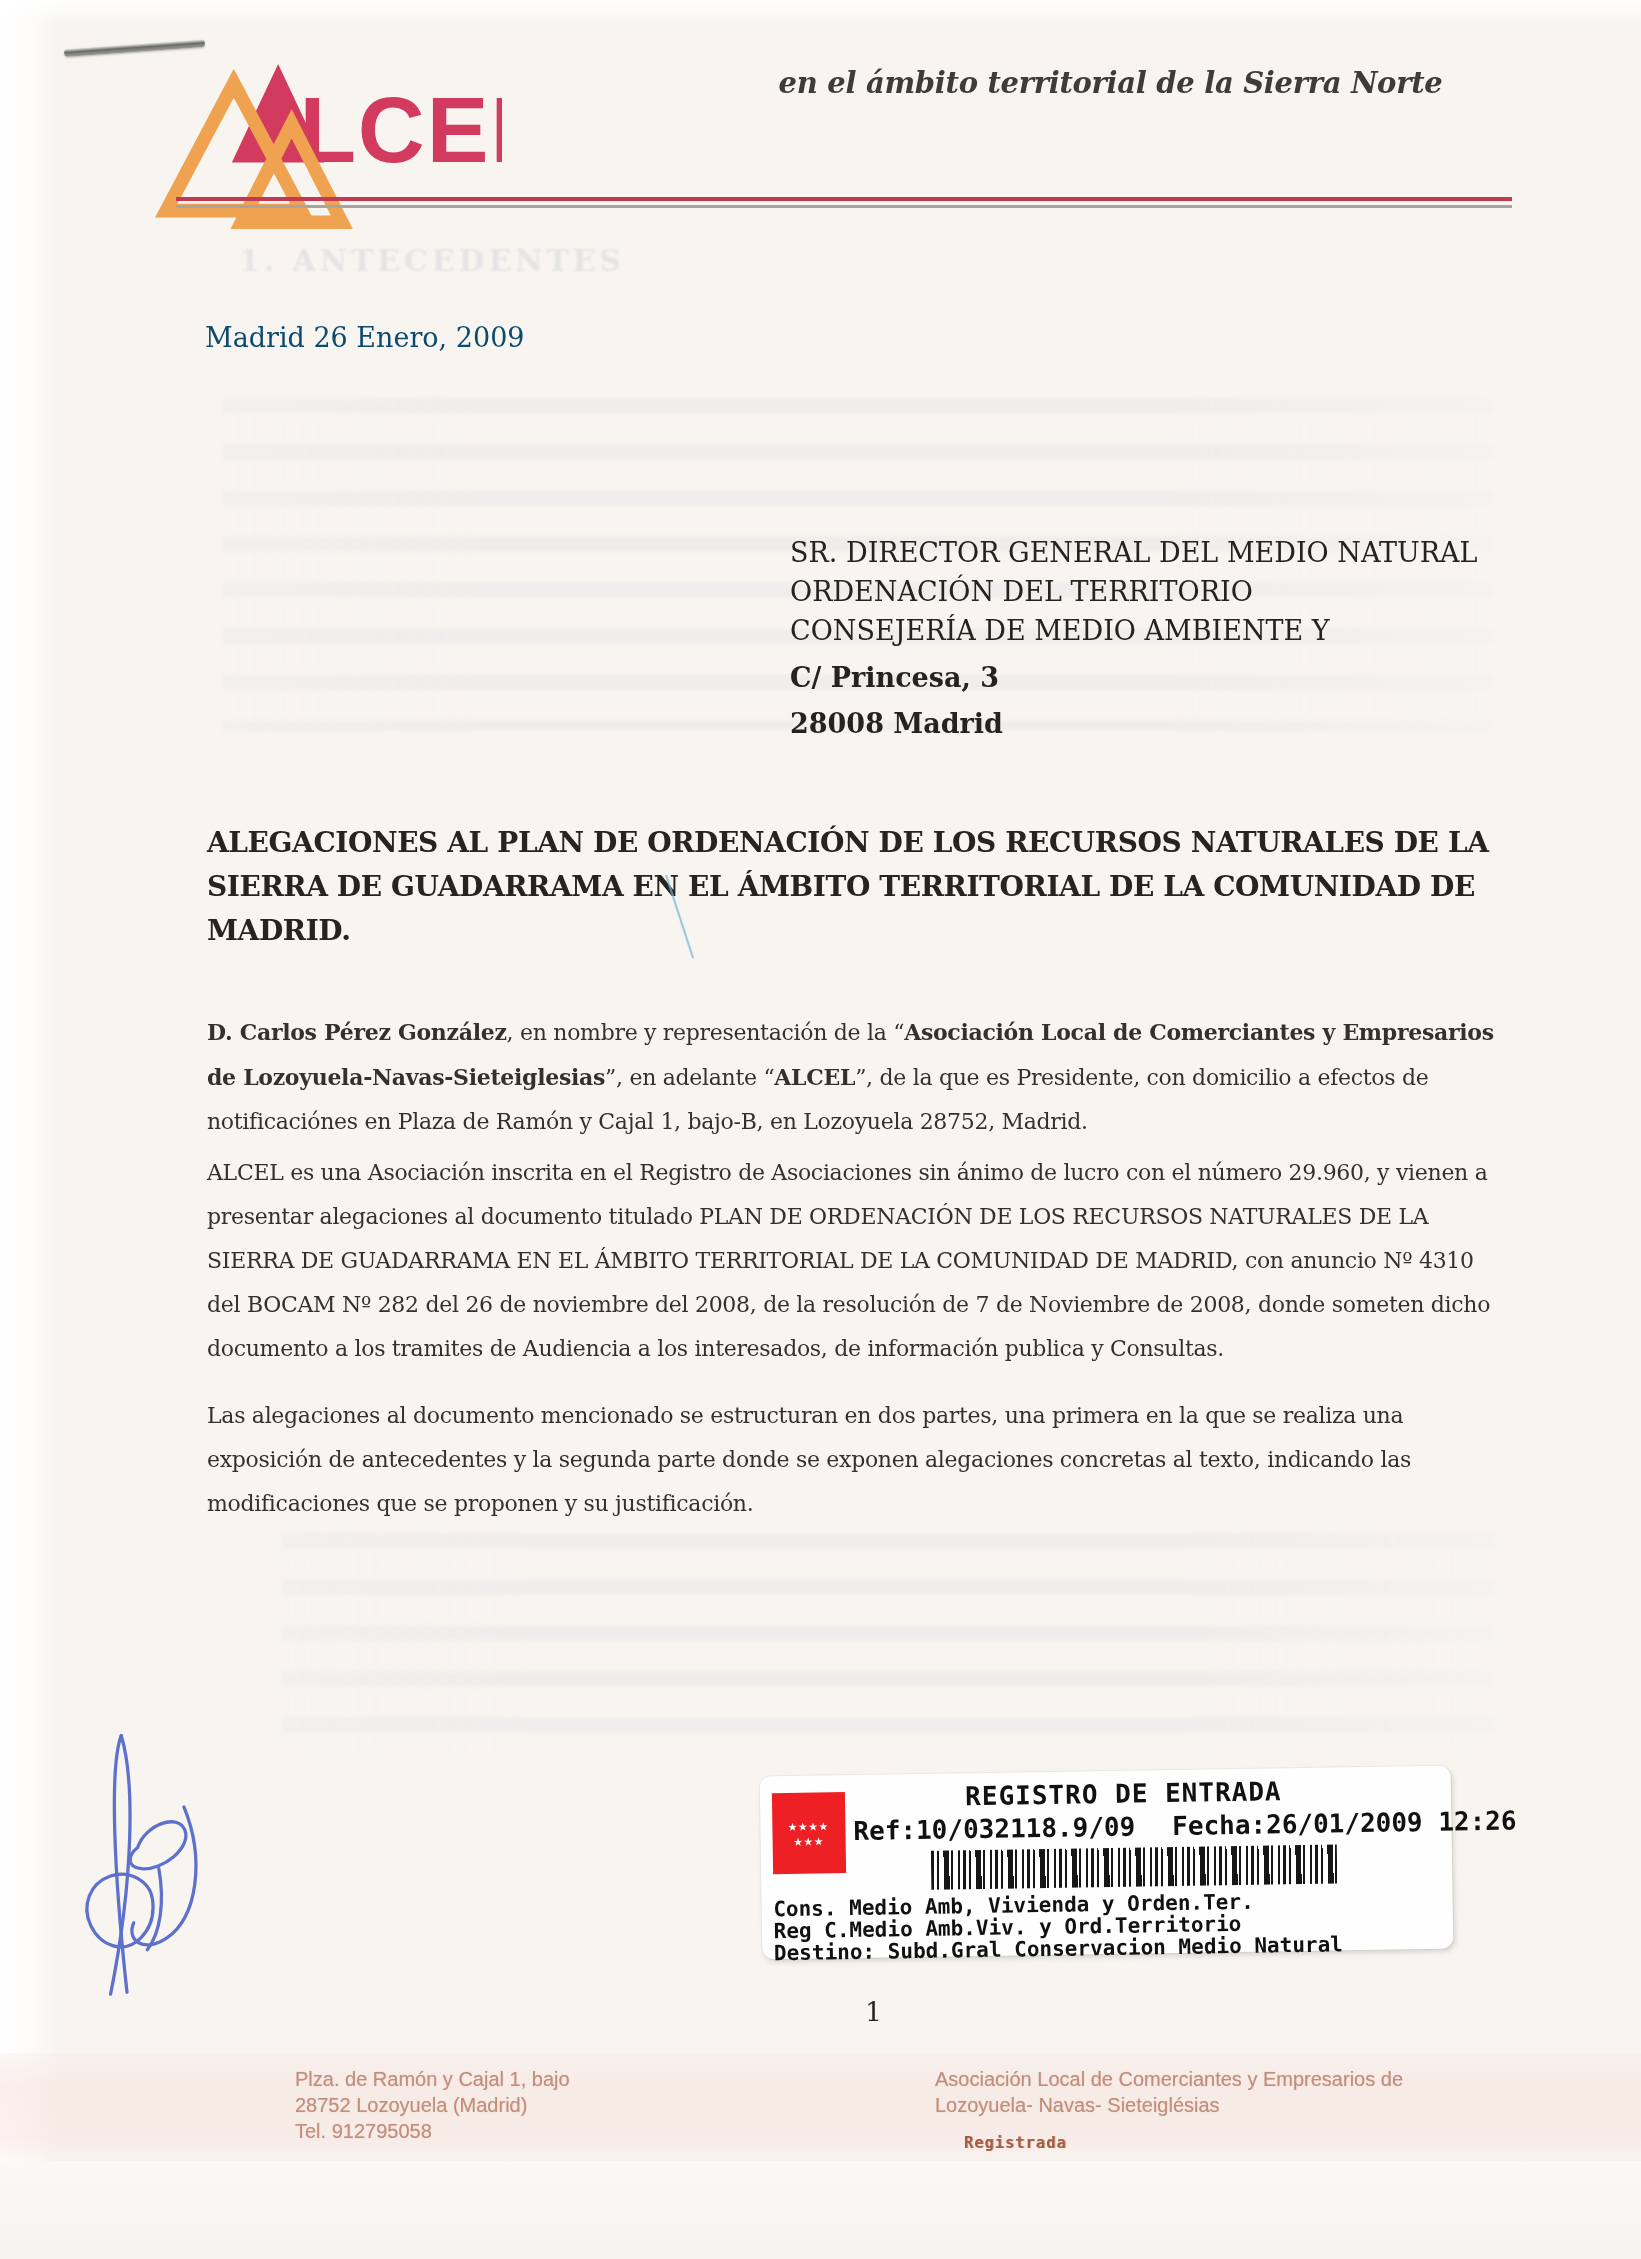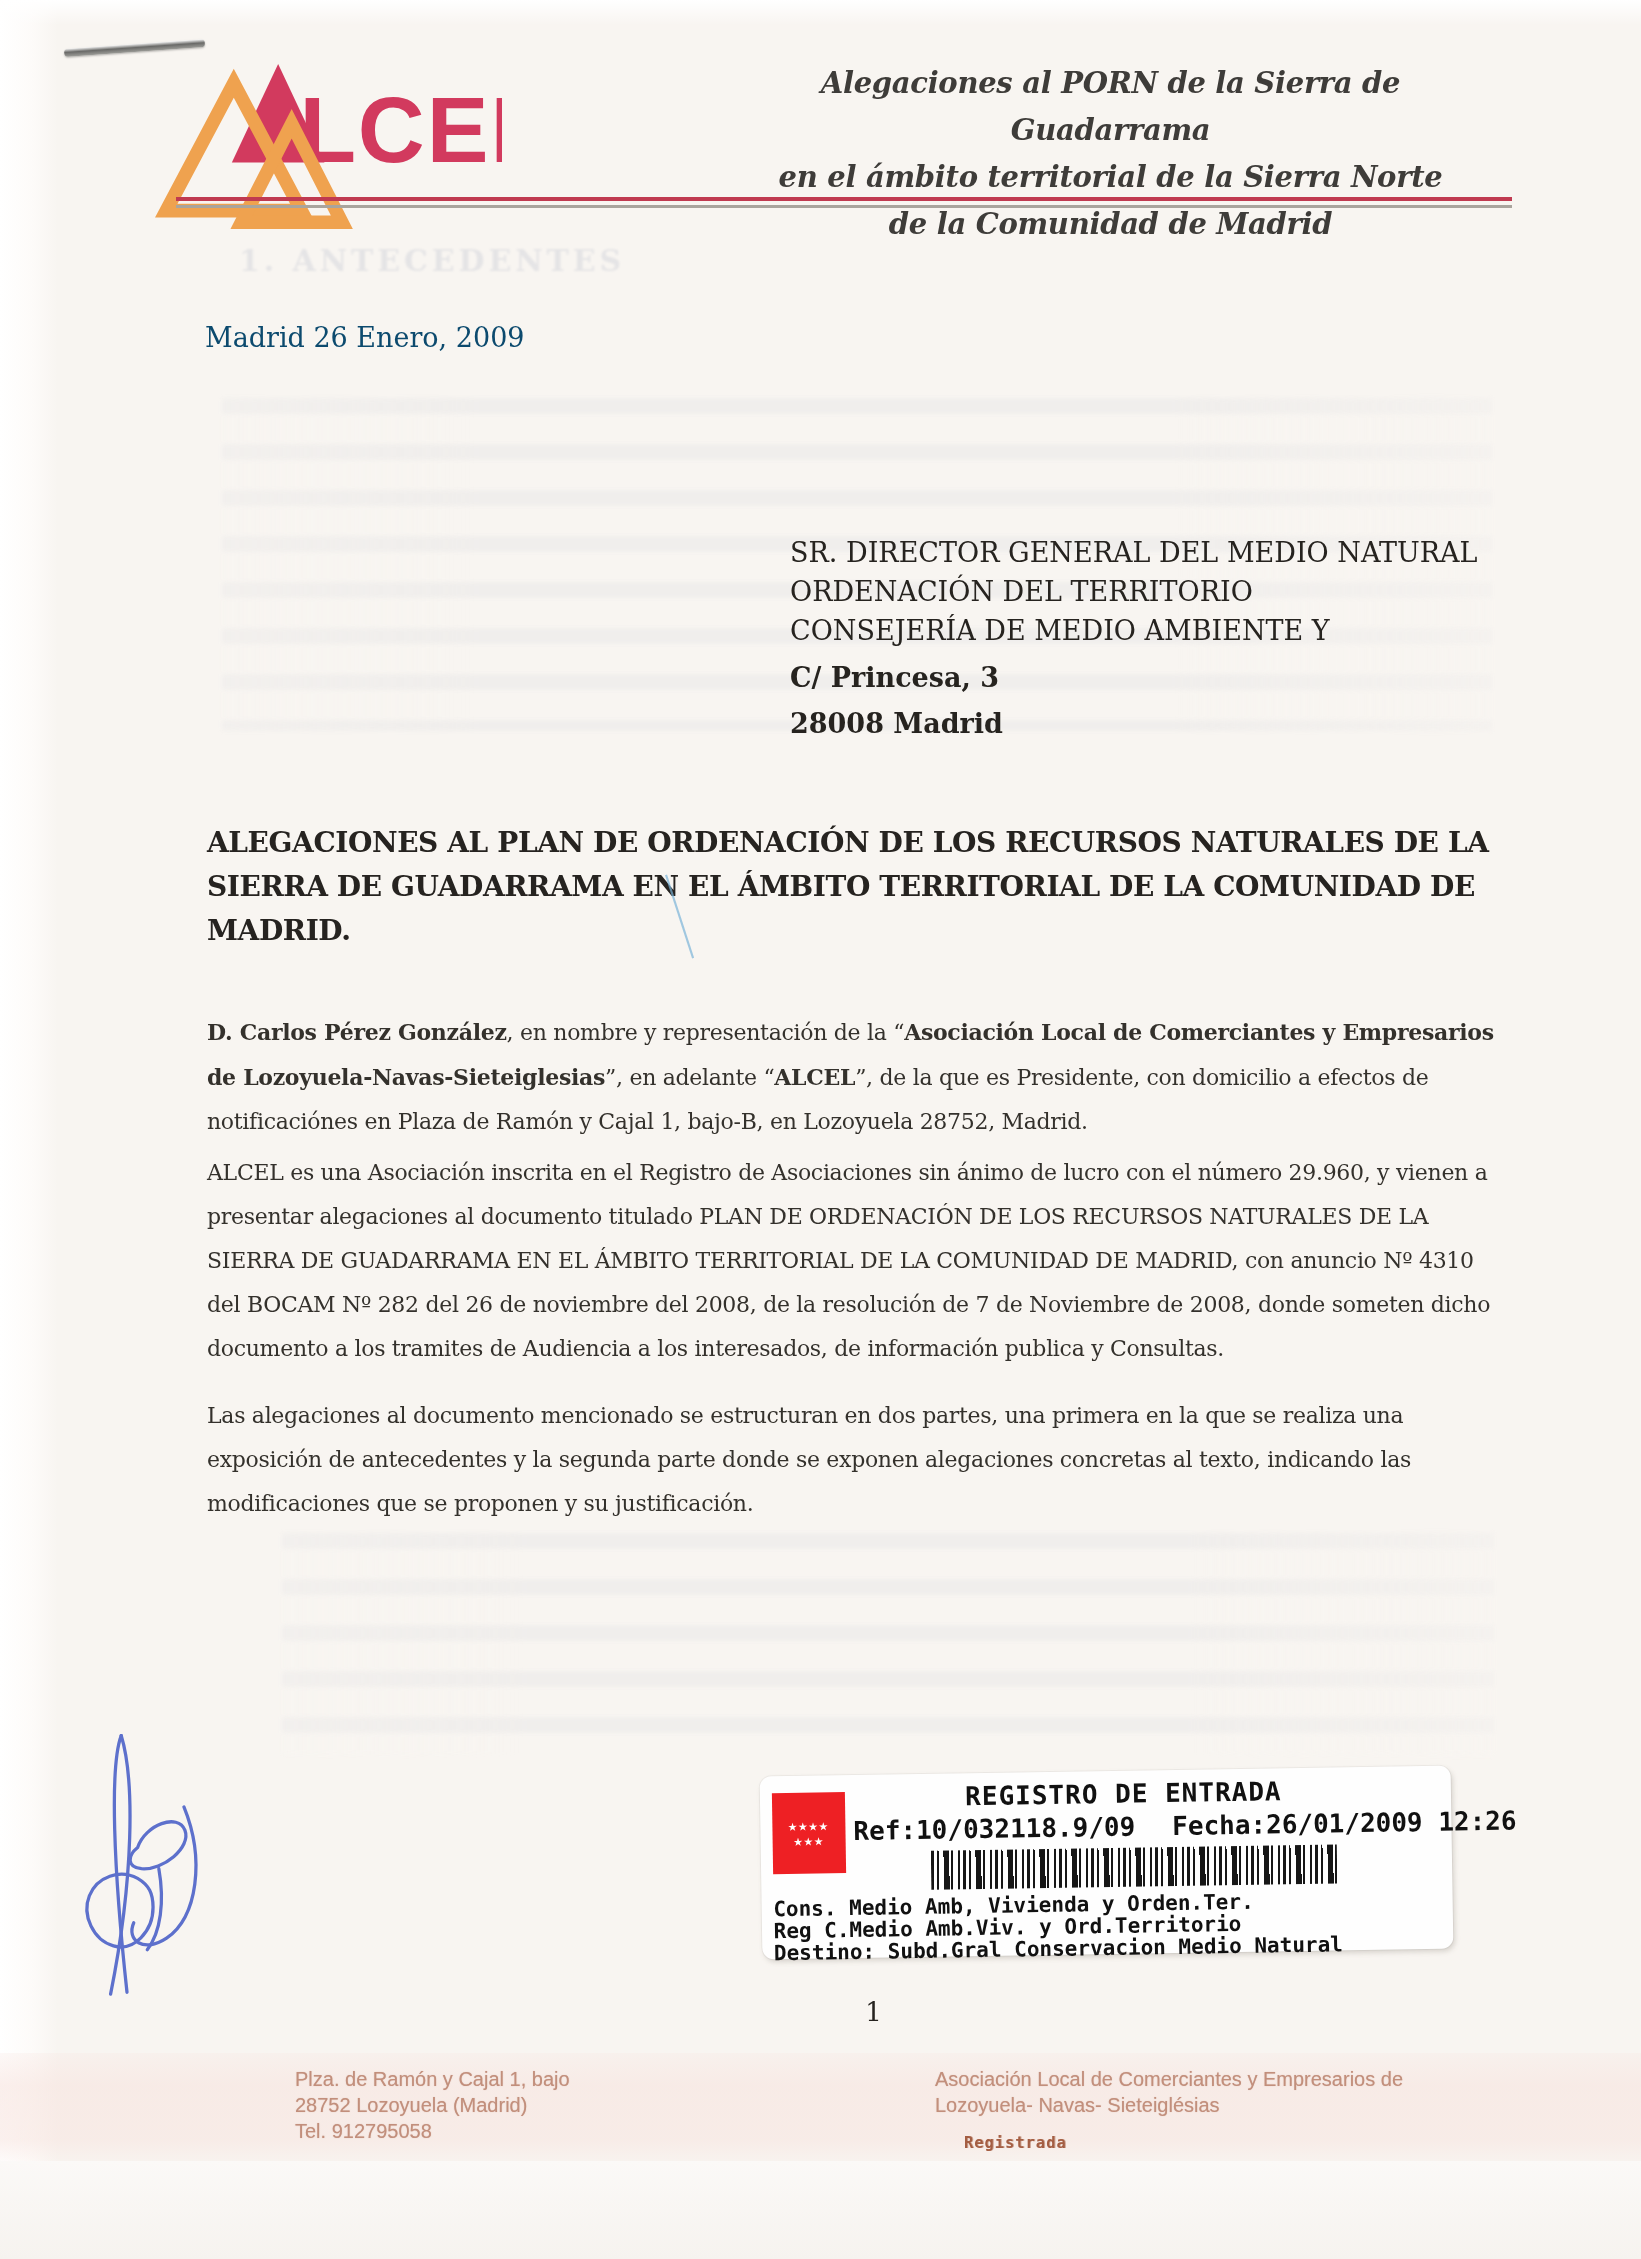--- a/index.html
+++ b/index.html
@@ -94,23 +94,21 @@
   <div class="logo-wrap">
     <svg width="357" height="179" viewBox="0 0 370 185">
       <polygon points="138,8 90,110 186,110" fill="#d23a5e"></polygon>
       <text x="160" y="110" font-family="Liberation Sans, sans-serif" font-weight="bold" font-size="96" fill="#d23a5e" letter-spacing="2">LCEL</text>
       <polygon points="92,28 22,160 162,160" fill="none" stroke="#efa24f" stroke-width="14" stroke-linejoin="miter"></polygon>
       <polygon points="152,70 100,172 204,172" fill="none" stroke="#efa24f" stroke-width="14" stroke-linejoin="miter"></polygon>
     </svg>
   </div>
 
   <div class="head-title">
-    <div>Alegaciones al PORN de la Sierra de Guadarrama</div>
     <div>en el ámbito territorial de la Sierra Norte</div>
-    <div>de la Comunidad de Madrid</div>
   </div>
 
   <div class="rule">
     <div class="r1"></div>
     <div class="r2"></div>
   </div>
 
   <div class="ghost-heading">1.  ANTECEDENTES</div>
 
   <div class="dateline">Madrid 26 Enero, 2009</div>

